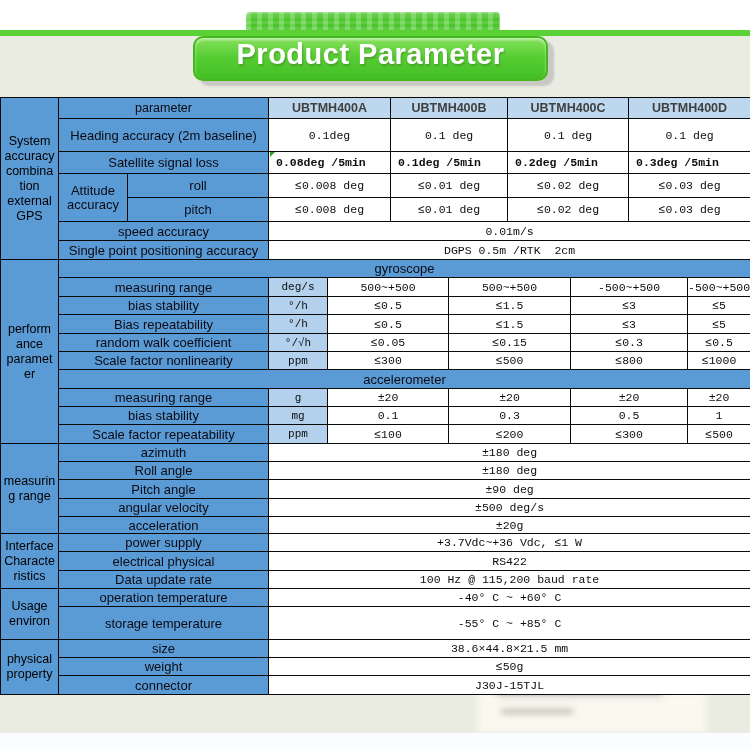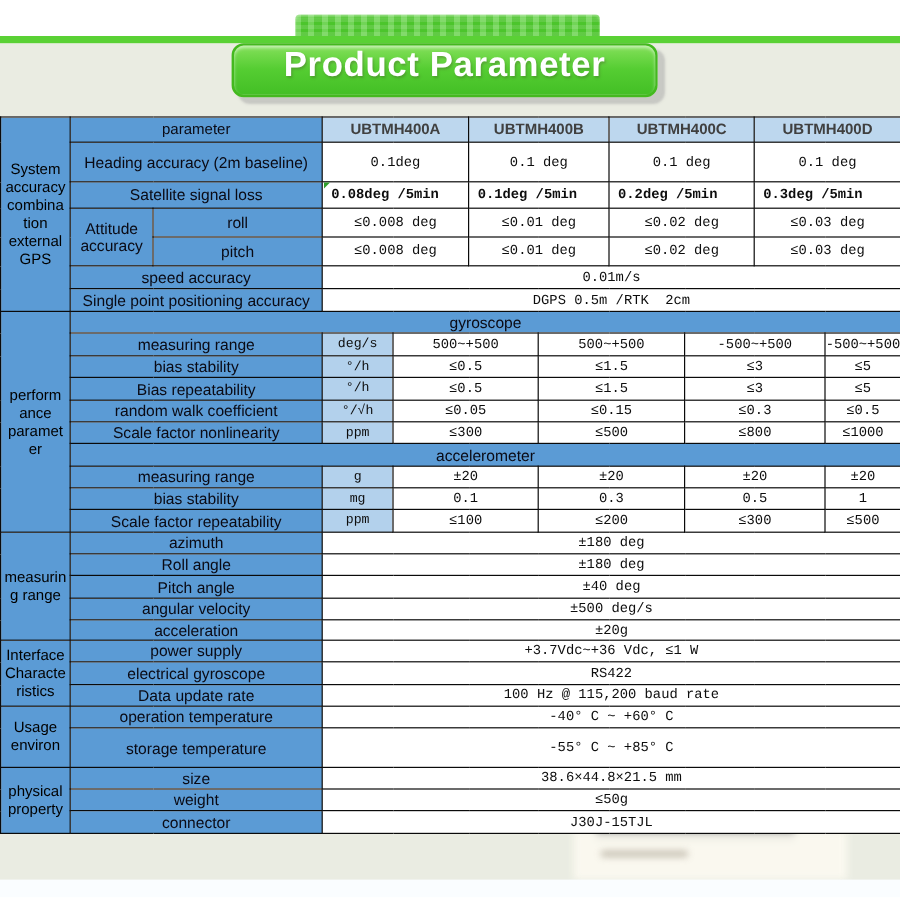--- a/index.html
+++ b/index.html
@@ -234,40 +234,40 @@
 g range</td>
     <td class="p" colspan="2">azimuth</td>
     <td class="v" colspan="8">±180 deg</td>
   </tr>
   <tr style="height:18px">
     <td class="p" colspan="2">Roll angle</td>
     <td class="v" colspan="8">±180 deg</td>
   </tr>
   <tr style="height:19px">
     <td class="p" colspan="2">Pitch angle</td>
-    <td class="v" colspan="8">±40 deg</td>
+    <td class="v" colspan="8">±90 deg</td>
   </tr>
   <tr style="height:18px">
     <td class="p" colspan="2">angular velocity</td>
     <td class="v" colspan="8">±500 deg/s</td>
   </tr>
   <tr style="height:17px">
     <td class="p" colspan="2">acceleration</td>
     <td class="v" colspan="8">±20g</td>
   </tr>
 
   <tr style="height:18px">
     <td class="sec" rowspan="3">Interface
 Characte
 ristics</td>
     <td class="p" colspan="2">power supply</td>
     <td class="v" colspan="8">+3.7Vdc~+36 Vdc, ≤1 W</td>
   </tr>
   <tr style="height:19px">
-    <td class="p" colspan="2">electrical gyroscope</td>
+    <td class="p" colspan="2">electrical physical</td>
     <td class="v" colspan="8">RS422</td>
   </tr>
   <tr style="height:18px">
     <td class="p" colspan="2">Data update rate</td>
     <td class="v" colspan="8">100 Hz @ 115,200 baud rate</td>
   </tr>
 
   <tr style="height:18px">
     <td class="sec" rowspan="2">Usage
 environ</td>

